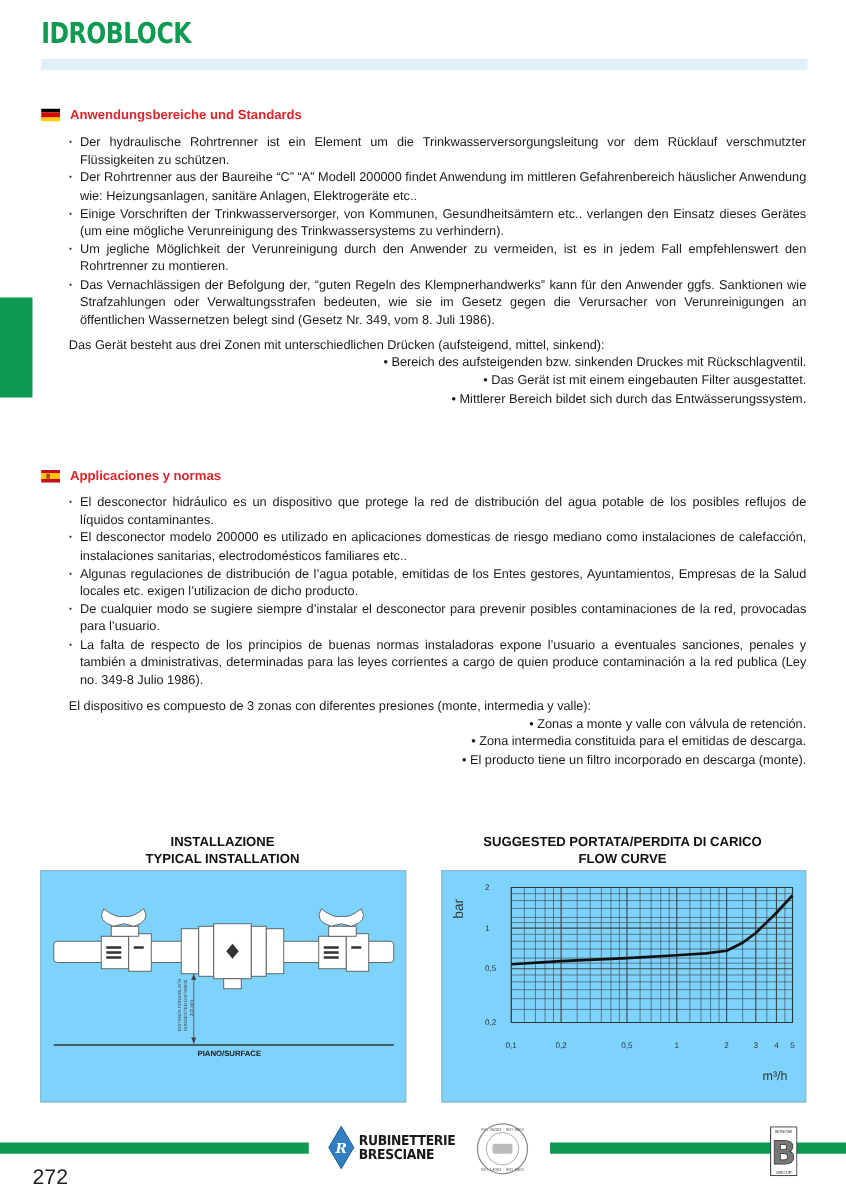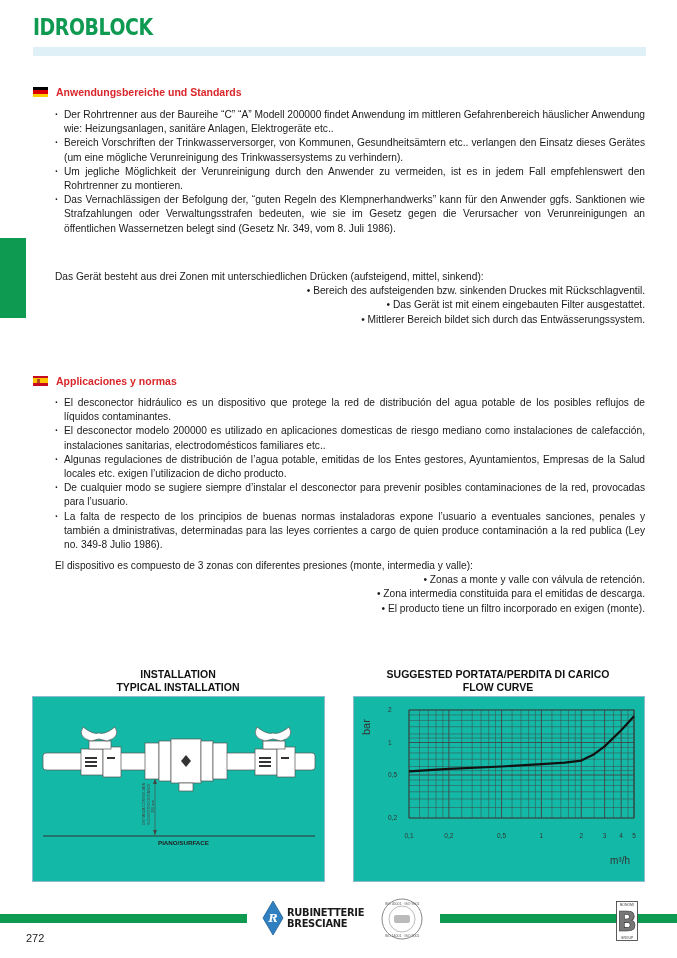--- a/index.html
+++ b/index.html
@@ -19,24 +19,24 @@
   .section-title { font-weight: bold; font-size: 10.5px; color: #d9262b; }
 
   .text-block { position: absolute; left: 55px; width: 590px; font-size: 10.2px; line-height: 14.2px; text-align: justify; }
   .bullet { position: relative; padding-left: 9px; }
   .bullet::before { content: "·"; position: absolute; left: 0; top: 0; font-weight: bold; }
   .plain-block { position: absolute; left: 55px; width: 590px; font-size: 10.2px; line-height: 14.2px; }
   .plain-block .bullet { padding-left: 0; text-align: right; }
   .plain-block .bullet::before { content: none; }
 
   .fig-title { position: absolute; text-align: center; font-weight: bold; font-size: 10.5px; line-height: 13px; color: #111; }
-  .fig-box { position: absolute; border: 1px solid #8fb9cc; background: #14b8a6; }
+  .fig-box { position: absolute; border: 1px solid #8fb9cc; background: #7dd3fc; }
 
   .footer-bar { position: absolute; top: 914px; height: 9px; background: #0f9a52; }
-  .page-num { position: absolute; left: 26px; top: 932px; font-size: 11px; color: #222; }
+  .page-num { position: absolute; left: 26px; top: 932px; font-size: 17px; color: #222; }
   .brand { position: absolute; left: 262px; top: 900px; display: flex; align-items: center; }
   .brand-text { font-family: "DejaVu Sans", sans-serif; font-weight: bold; font-size: 11px; line-height: 11px; color: #1a1a1a; margin-left: 3px; letter-spacing: -0.3px; transform: scaleX(0.9); transform-origin: left center; }
   .iso-seal { position: absolute; left: 380px; top: 897px; }
   .group-logo { position: absolute; left: 616px; top: 901px; }
 </style>
 </head>
 <body>
 
 <div class="title">IDROBLOCK</div>
 <div class="title-bar"></div>
@@ -45,22 +45,23 @@
 <div class="section-head" style="top:86px;">
   <div class="flag flag-de">
     <span style="background:#000"></span>
       <span style="background:#dd0000"></span>
       <span style="background:#ffce00"></span>
   </div>
   <span class="section-title">Anwendungsbereiche und Standards</span>
 </div>
 
 <div class="text-block" style="top:108px;">
+  <div class="bullet">Der hydraulische Rohrtrenner ist ein Element um die Trinkwasserversorgungsleitung vor dem Rücklauf verschmutzter Flüssigkeiten zu schützen.</div>
   <div class="bullet">Der Rohrtrenner aus der Baureihe “C” “A” Modell 200000 findet Anwendung im mittleren Gefahrenbereich häuslicher Anwendung wie: Heizungsanlagen, sanitäre Anlagen, Elektrogeräte etc..</div>
-  <div class="bullet">Bereich Vorschriften der Trinkwasserversorger, von Kommunen, Gesundheitsämtern etc.. verlangen den Einsatz dieses Gerätes (um eine mögliche Verunreinigung des Trinkwassersystems zu verhindern).</div>
+  <div class="bullet">Einige Vorschriften der Trinkwasserversorger, von Kommunen, Gesundheitsämtern etc.. verlangen den Einsatz dieses Gerätes (um eine mögliche Verunreinigung des Trinkwassersystems zu verhindern).</div>
   <div class="bullet">Um jegliche Möglichkeit der Verunreinigung durch den Anwender zu vermeiden, ist es in jedem Fall empfehlenswert den Rohrtrenner zu montieren.</div>
   <div class="bullet">Das Vernachlässigen der Befolgung der, “guten Regeln des Klempnerhandwerks” kann für den Anwender ggfs. Sanktionen wie Strafzahlungen oder Verwaltungsstrafen bedeuten, wie sie im Gesetz gegen die Verursacher von Verunreinigungen an öffentlichen Wassernetzen belegt sind (Gesetz Nr. 349, vom 8. Juli 1986).</div>
 </div>
 
 <div class="plain-block" style="top:270px;">
   <div>Das Gerät besteht aus drei Zonen mit unterschiedlichen Drücken (aufsteigend, mittel, sinkend):</div>
   <div class="bullet">• Bereich des aufsteigenden bzw. sinkenden Druckes mit Rückschlagventil.</div>
   <div class="bullet">• Das Gerät ist mit einem eingebauten Filter ausgestattet.</div>
   <div class="bullet">• Mittlerer Bereich bildet sich durch das Entwässerungssystem.</div>
 </div>
@@ -75,25 +76,25 @@
   <div class="bullet">El desconector modelo 200000 es utilizado en aplicaciones domesticas de riesgo mediano como instalaciones de calefacción, instalaciones sanitarias, electrodomésticos familiares etc..</div>
   <div class="bullet">Algunas regulaciones de distribución de l’agua potable, emitidas de los Entes gestores, Ayuntamientos, Empresas de la Salud locales etc. exigen l’utilizacion de dicho producto.</div>
   <div class="bullet">De cualquier modo se sugiere siempre d’instalar el desconector para prevenir  posibles contaminaciones de la red, provocadas para l’usuario.</div>
   <div class="bullet">La falta de respecto de los principios de buenas normas instaladoras expone l’usuario a eventuales sanciones, penales y también a dministrativas, determinadas para las leyes corrientes a cargo de quien produce contaminación a la red publica (Ley no. 349-8 Julio 1986).</div>
 </div>
 
 <div class="plain-block" style="top:559px;">
   <div>El dispositivo es compuesto de 3 zonas con diferentes presiones (monte, intermedia y valle):</div>
   <div class="bullet">• Zonas a monte y valle con válvula de retención.</div>
   <div class="bullet">• Zona intermedia constituida para el emitidas de descarga.</div>
-  <div class="bullet">• El producto tiene un filtro incorporado en exigen (monte).</div>
+  <div class="bullet">• El producto tiene un filtro incorporado en descarga (monte).</div>
 </div>
 
 <div class="fig-title" style="left:33px; width:290px; top:668px;">
-  <div>INSTALLATION</div>
+  <div>INSTALLAZIONE</div>
   <div>TYPICAL INSTALLATION</div>
 </div>
 <div class="fig-box" style="left:32px; top:696px; width:293px; height:186px;">
   <svg width="291" height="184" viewBox="0 0 291 184">
     <g fill="#fff" stroke="#555" stroke-width="0.7">
 
       <rect x="10" y="56" width="272" height="17" rx="3"></rect>
 
       <rect x="48" y="52" width="22" height="26"></rect>
       <rect x="70" y="50" width="18" height="30"></rect>

